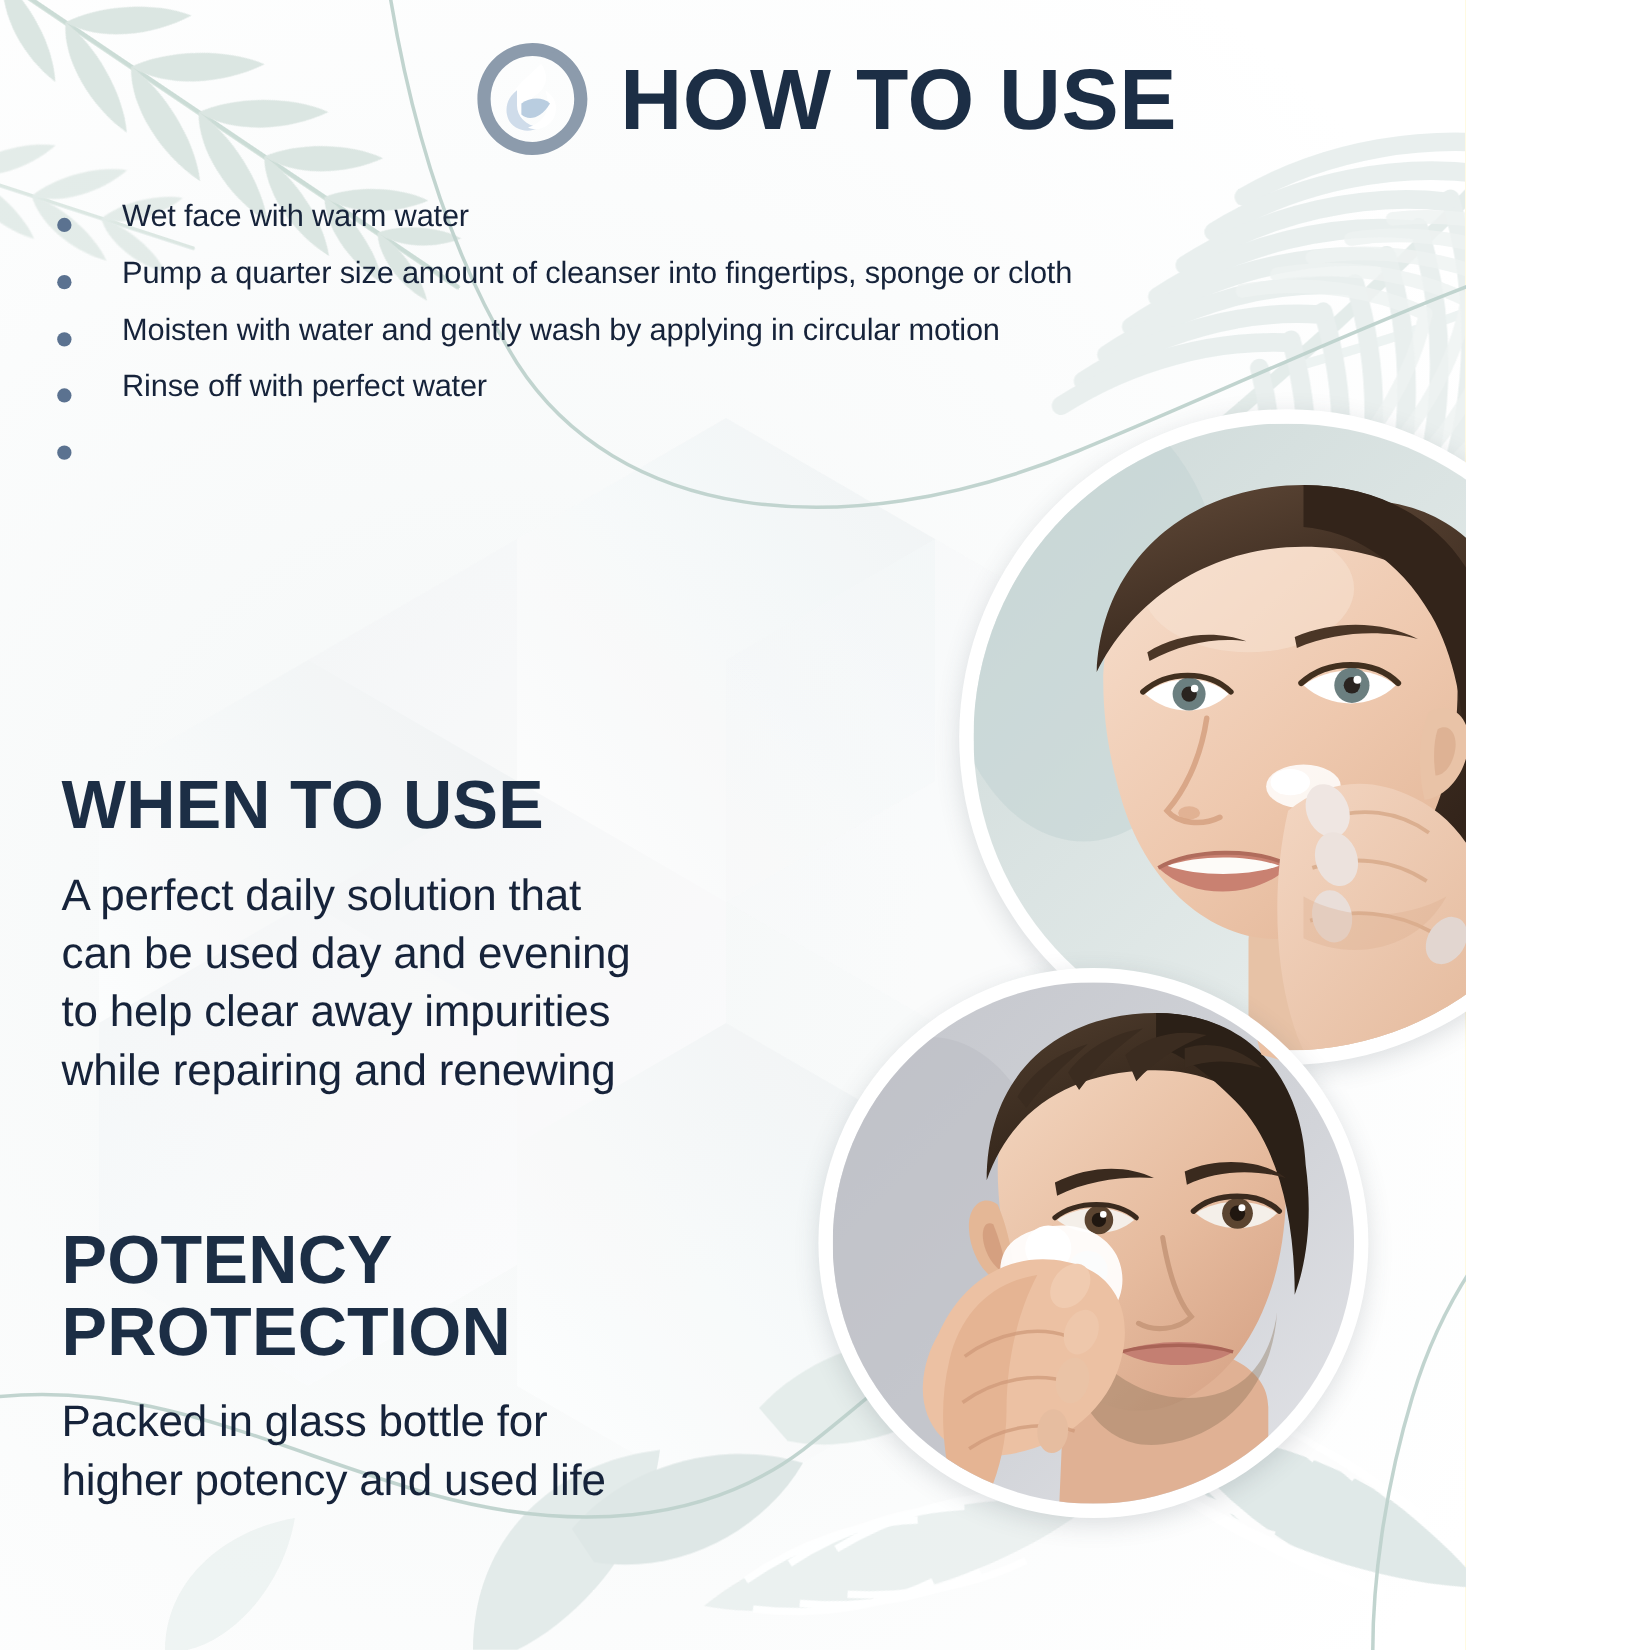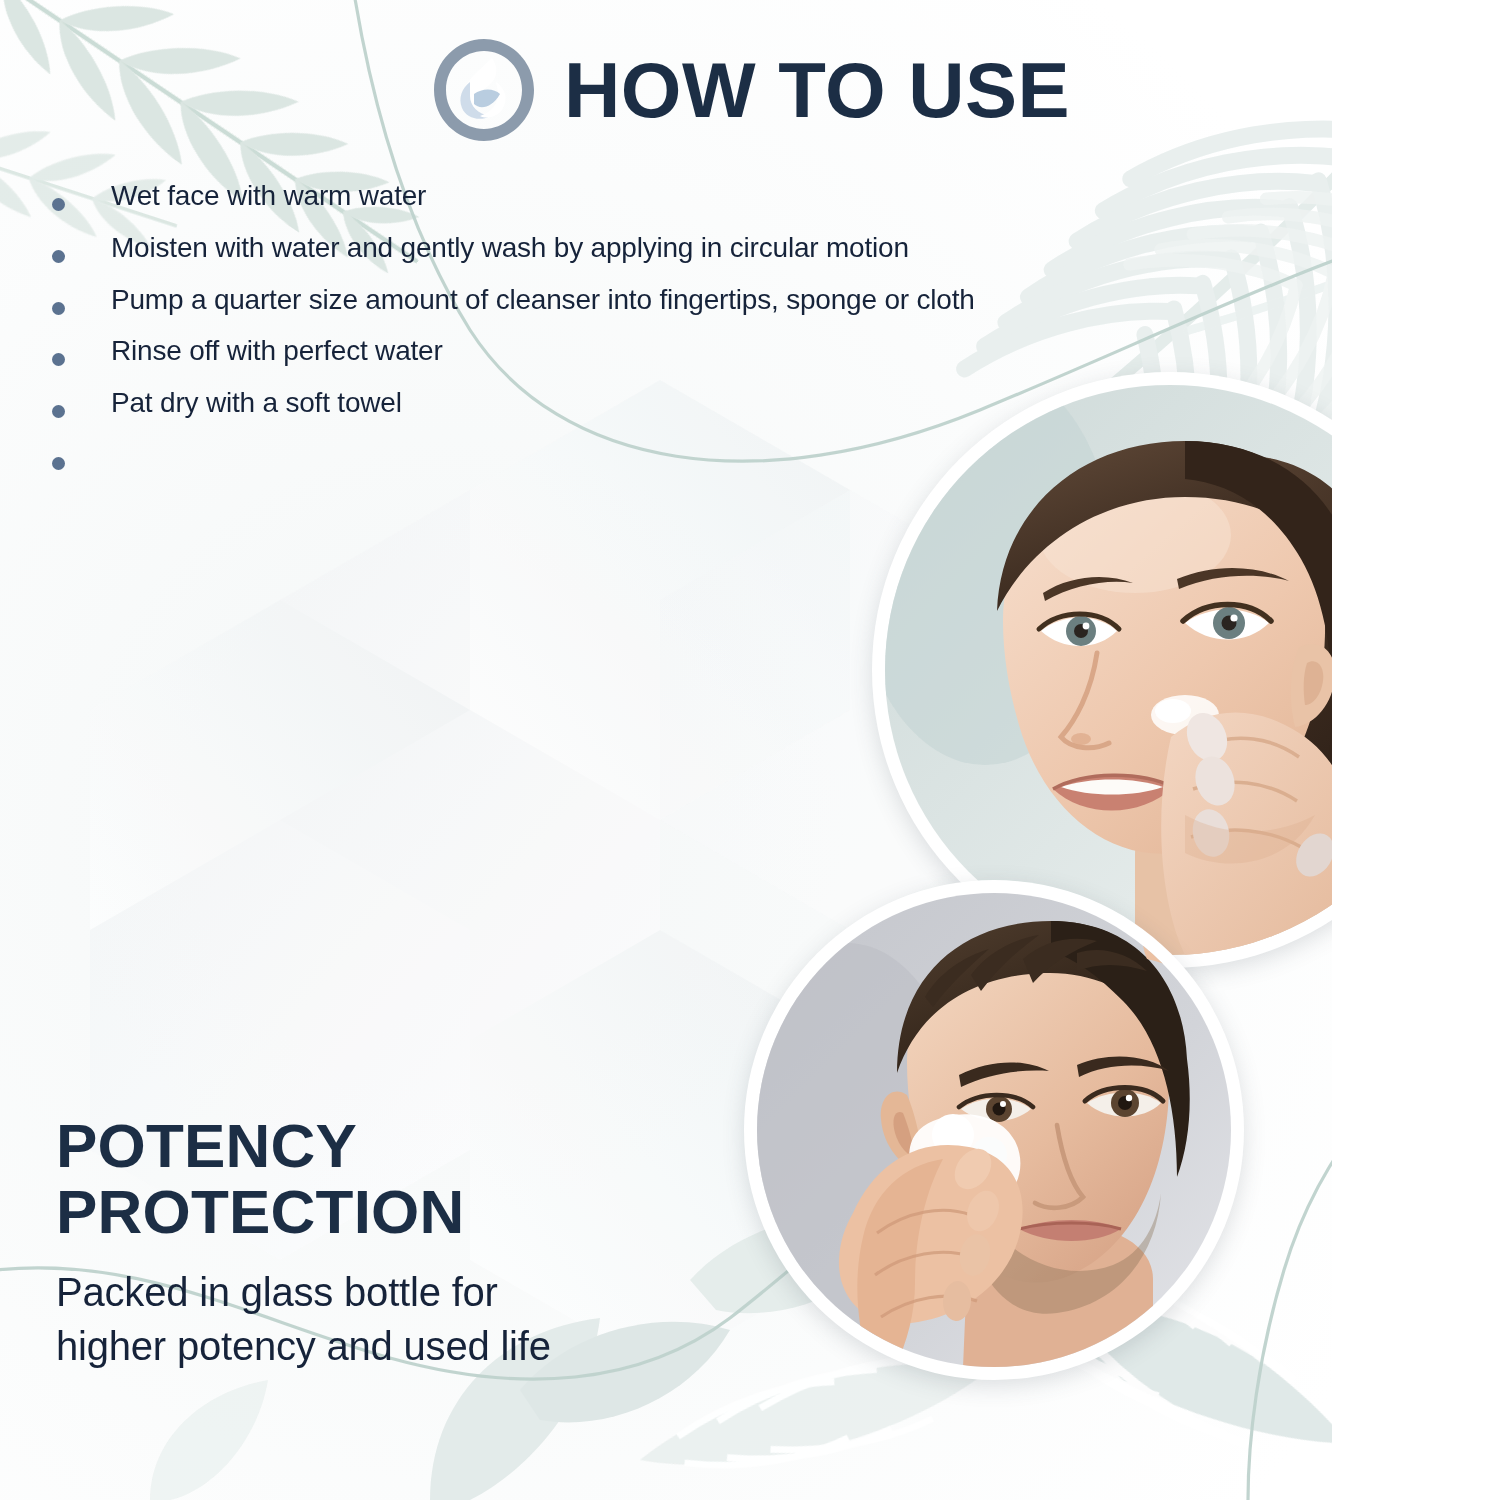--- a/index.html
+++ b/index.html
@@ -331,39 +331,42 @@
     <div class="page-title">HOW TO USE</div>
   </div>
 
   <div class="steps">
     <div class="step-item">
       <span class="step-bullet"></span>
       <span class="step-text">Wet face with warm water</span>
     </div>
     <div class="step-item">
       <span class="step-bullet"></span>
-      <span class="step-text">Moisten with water and gently wash by applying in circular motion</span>
+      <span class="step-text">Pump a quarter size amount of cleanser into fingertips, sponge or cloth</span>
     </div>
     <div class="step-item">
       <span class="step-bullet"></span>
-      <span class="step-text">Pump a quarter size amount of cleanser into fingertips, sponge or cloth</span>
+      <span class="step-text">Moisten with water and gently wash by applying in circular motion</span>
     </div>
     <div class="step-item">
       <span class="step-bullet"></span>
       <span class="step-text">Rinse off with perfect water</span>
     </div>
     <div class="step-item">
       <span class="step-bullet"></span>
-      <span class="step-text">Pat dry with a soft towel</span>
-    </div>
-    <div class="step-item">
-      <span class="step-bullet"></span>
-    </div>
-  </div>
-
+    </div>
+  </div>
+
+  <div class="section-block" id="when-block">
+    <h2 class="section-heading">WHEN TO USE</h2>
+    <p class="section-body">A perfect daily solution that
+can be used day and evening
+to help clear away impurities
+while repairing and renewing</p>
+  </div>
 
   <div class="section-block" id="potency-block">
     <h2 class="section-heading">POTENCY
 PROTECTION</h2>
     <p class="section-body">Packed in glass bottle for
 higher potency and used life</p>
   </div>
 
   <div class="photo-circle" id="photo-woman">
     <div class="photo-inner">

